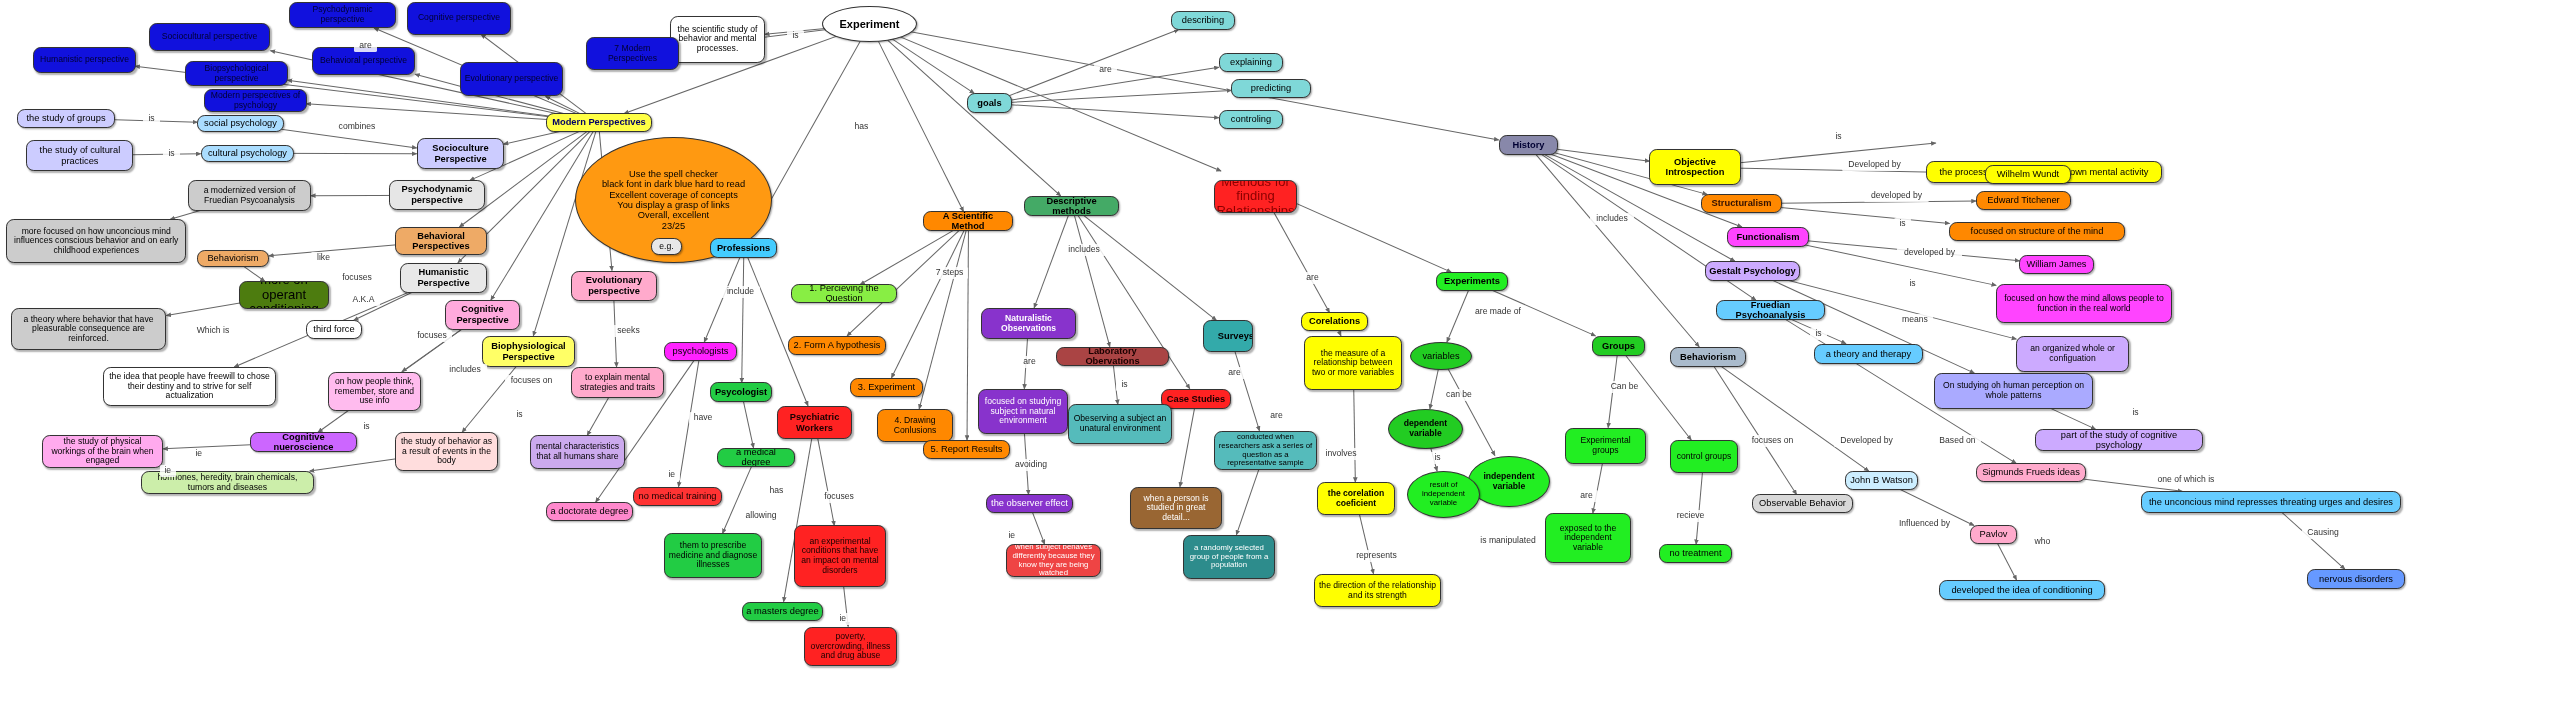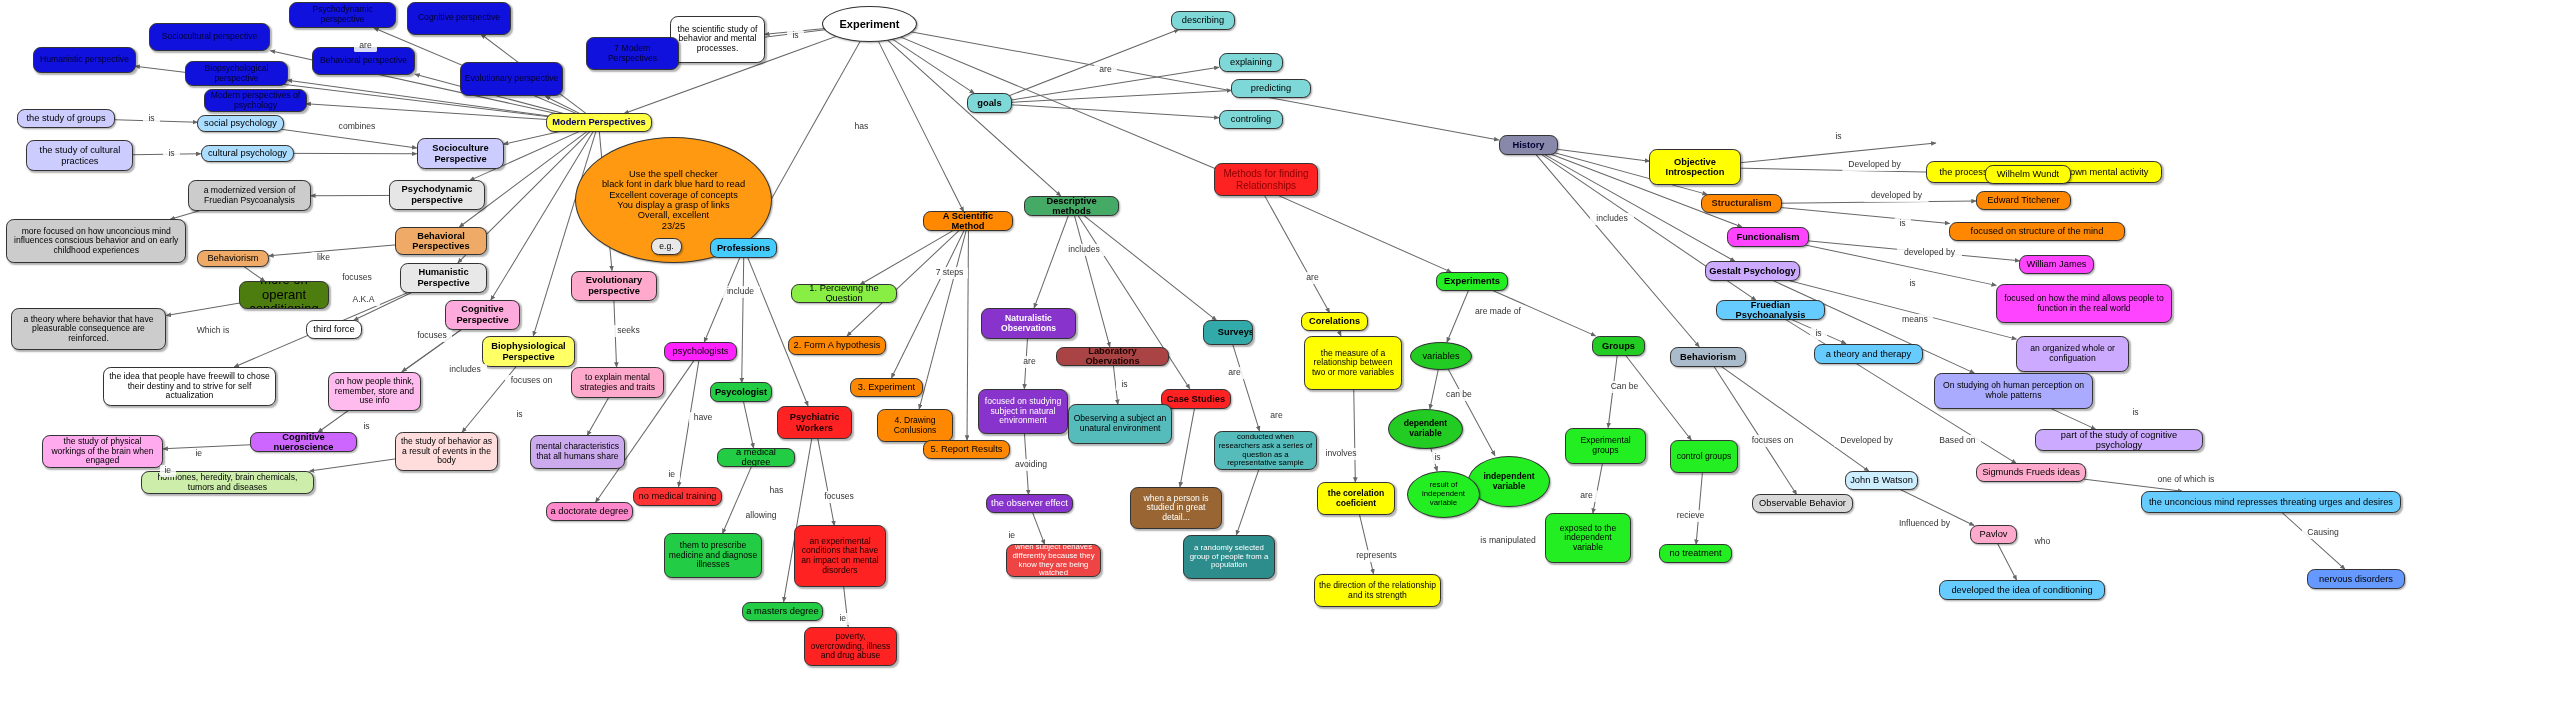--- a/index.html
+++ b/index.html
@@ -238,37 +238,37 @@
     <div class="node label" style="left: 931px; top: 267px; width: 37px; height: 12.4px;">7 steps</div>
     <div class="node rect" style="left: 791px; top: 284px; width: 106px; height: 18.7px; background: rgb(136, 238, 68);">1. Percieving the Question</div>
     <div class="node rect" style="left: 788px; top: 336px; width: 98px; height: 18.7px; background: rgb(255, 136, 0);">2. Form A hypothesis</div>
     <div class="node rect" style="left: 850px; top: 378px; width: 73px; height: 18.7px; background: rgb(255, 136, 0); text-align: center;">3. Experiment</div>
     <div class="node rect" style="left: 877px; top: 409px; width: 76px; height: 33px; background: rgb(255, 136, 0); font-size: 8.6px;">4. Drawing Conlusions</div>
     <div class="node rect" style="left: 923px; top: 440px; width: 87px; height: 18.7px; background: rgb(255, 136, 0);">5. Report Results</div>
     <div class="node rect" style="left: 1024px; top: 196px; width: 95px; height: 20px; background: rgb(68, 170, 102); font-weight: bold;">Descriptive methods</div>
     <div class="node label" style="left: 1062px; top: 244px; width: 44px; height: 12.4px;">includes</div>
     <div class="node rect" style="left: 981px; top: 308px; width: 95px; height: 31px; background: rgb(136, 51, 204); color: rgb(255, 255, 255); font-size: 8.6px; font-weight: bold;">Naturalistic Observations</div>
     <div class="node rect" style="left: 1056px; top: 347px; width: 113px; height: 18.7px; background: rgb(170, 68, 68); color: rgb(26, 0, 0); font-weight: bold;">Laboratory Obervations</div>
-    <div class="node rect" style="left: 1203px; top: 320px; width: 50px; height: 25px; background: rgb(51, 170, 170); font-weight: bold; padding-left: 19px;">Surveys</div>
+    <div class="node rect" style="left: 1203px; top: 320px; width: 50px; height: 32px; background: rgb(51, 170, 170); font-weight: bold; padding-left: 19px;">Surveys</div>
     <div class="node rect" style="left: 1161px; top: 389px; width: 70px; height: 20px; background: rgb(255, 34, 34); color: rgb(26, 0, 0); font-weight: bold;">Case Studies</div>
     <div class="node label" style="left: 1018px; top: 356px; width: 23px; height: 12.4px;">are</div>
     <div class="node label" style="left: 1116px; top: 379px; width: 17px; height: 12.4px;">is</div>
     <div class="node label" style="left: 1223px; top: 367px; width: 23px; height: 12.4px;">are</div>
     <div class="node label" style="left: 1265px; top: 410px; width: 23px; height: 12.4px;">are</div>
     <div class="node rect" style="left: 978px; top: 389px; width: 90px; height: 45px; background: rgb(136, 51, 204); color: rgb(255, 255, 255); font-size: 8.6px;">focused on studying subject in natural environment</div>
     <div class="node label" style="left: 1009px; top: 459px; width: 44px; height: 12.4px;">avoiding</div>
     <div class="node rect" style="left: 986px; top: 494px; width: 87px; height: 18.7px; background: rgb(136, 51, 204); color: rgb(255, 255, 255);">the observer effect</div>
     <div class="node label" style="left: 1004px; top: 530px; width: 15.5px; height: 12.4px;">ie</div>
     <div class="node rect" style="left: 1006px; top: 544px; width: 95px; height: 33px; background: #ef4444; color: rgb(255, 255, 255); font-size: 7.8px;">when subject behaves differently because they know they are being watched</div>
     <div class="node rect" style="left: 1068px; top: 404px; width: 104px; height: 40px; background: rgb(85, 187, 187); font-size: 8.6px;">Obeserving a subject an unatural environment</div>
     <div class="node rect" style="left: 1130px; top: 487px; width: 92px; height: 42px; background: rgb(153, 102, 51); color: rgb(255, 255, 255); font-size: 8.6px;">when a person is studied in great detail...</div>
     <div class="node rect" style="left: 1214px; top: 431px; width: 103px; height: 39px; background: rgb(85, 187, 187); font-size: 7.8px;">conducted when researchers ask a series of question as a representative sample</div>
     <div class="node label" style="left: 1320px; top: 448px; width: 42px; height: 12.4px;">involves</div>
     <div class="node rect" style="left: 1183px; top: 535px; width: 92px; height: 44px; background: rgb(45, 140, 140); color: rgb(255, 255, 255); font-size: 7.8px;">a randomly selected group of people from a population</div>
-    <div class="node rect" style="left: 1214px; top: 163px; width: 104px; height: 33px; background: rgb(255, 34, 34); color: rgb(139, 0, 0); font-size: 10px;">Methods for finding Relationships</div>
+    <div class="node rect" style="left: 1214px; top: 180px; width: 83px; height: 33px; background: rgb(255, 34, 34); color: rgb(139, 0, 0); font-size: 13px;">Methods for finding Relationships</div>
     <div class="node label" style="left: 1301px; top: 272px; width: 23px; height: 12.4px;">are</div>
     <div class="node rect" style="left: 1301px; top: 312px; width: 67px; height: 18.7px; background: rgb(255, 255, 0); font-weight: bold;">Corelations</div>
     <div class="node rect" style="left: 1436px; top: 272px; width: 72px; height: 18.7px; background: rgb(34, 238, 34); font-weight: bold;">Experiments</div>
     <div class="node rect" style="left: 1304px; top: 336px; width: 98px; height: 54px; background: rgb(255, 255, 0); font-size: 8.6px;">the measure of a relationship between two or more variables</div>
     <div class="node label" style="left: 1469px; top: 306px; width: 58px; height: 12.4px;">are made of</div>
     <div class="node ellipse" style="left: 1410px; top: 342px; width: 62px; height: 28px; background: rgb(34, 204, 34);">variables</div>
     <div class="node label" style="left: 1441px; top: 389px; width: 36px; height: 12.4px;">can be</div>
     <div class="node ellipse" style="left: 1388px; top: 409px; width: 75px; height: 40px; background: rgb(34, 204, 34); font-size: 8.6px; font-weight: bold;">dependent variable</div>
     <div class="node ellipse" style="left: 1468px; top: 456px; width: 82px; height: 51px; background: rgb(34, 238, 34); font-size: 8.6px; font-weight: bold;">independent variable</div>
     <div class="node ellipse" style="left: 1407px; top: 471px; width: 73px; height: 47px; background: rgb(34, 238, 34); font-size: 7.8px;">result of independent variable</div>

